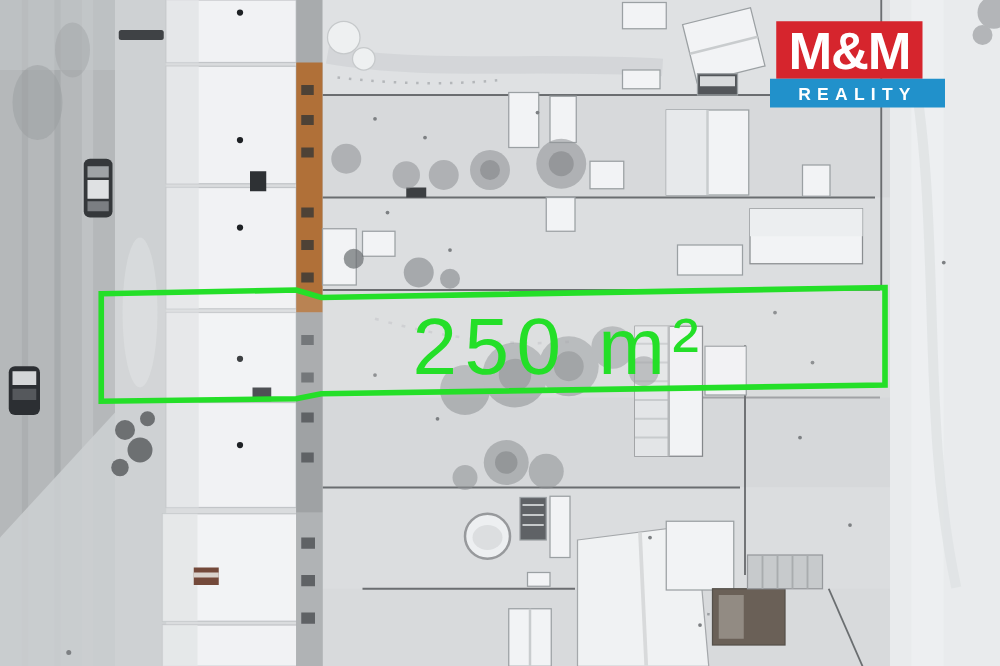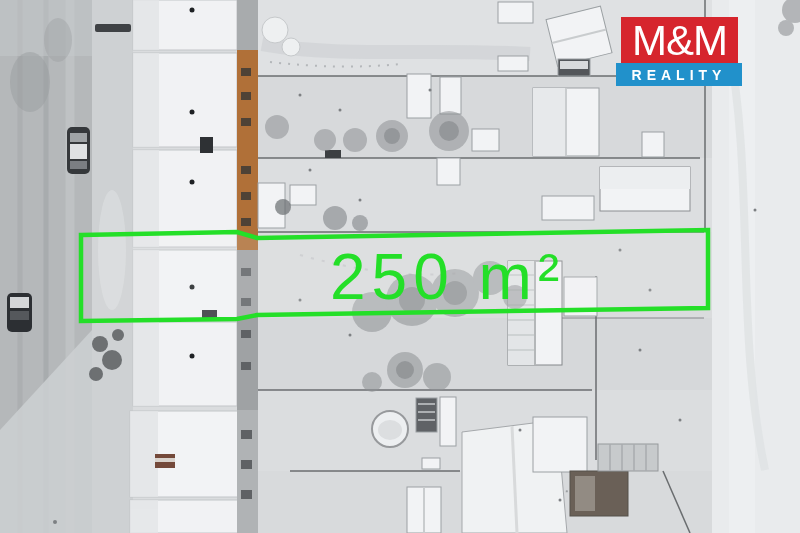--- a/index.html
+++ b/index.html
@@ -9,25 +9,25 @@
   }
   .stage svg{position:absolute;left:0;top:0;width:800px;height:533px;display:block;}
   .area-label{
     position:absolute;left:330px;top:245px;line-height:1;
     font-size:64px;letter-spacing:6px;color:var(--accent,#24df28);
     white-space:nowrap;user-select:none;
   }
   .logo{position:absolute;left:616px;top:17px;width:126px;user-select:none;}
   .logo-top{
     margin-left:5px;width:117px;height:46px;background:var(--logo-red,#d6252d);
-    color:var(--logo-text,#fff);font-weight:normal;font-size:42px;line-height:47px;
+    color:var(--logo-text,#fff);font-weight:bold;font-size:42px;line-height:47px;
     text-align:center;letter-spacing:-1px;
   }
   .logo-bottom{
-    width:126px;height:23px;background:var(--logo-blue,#2191cb);
+    width:140px;height:23px;background:var(--logo-blue,#2191cb);
     color:var(--logo-text,#fff);font-weight:bold;font-size:14px;line-height:24px;
     text-align:center;letter-spacing:5px;
   }
   .plot-outline{stroke:var(--accent,#24df28);}
 </style>
 </head>
 <body>
 
 <div class="stage">
   <svg viewBox="0 0 800 533" aria-hidden="true">

